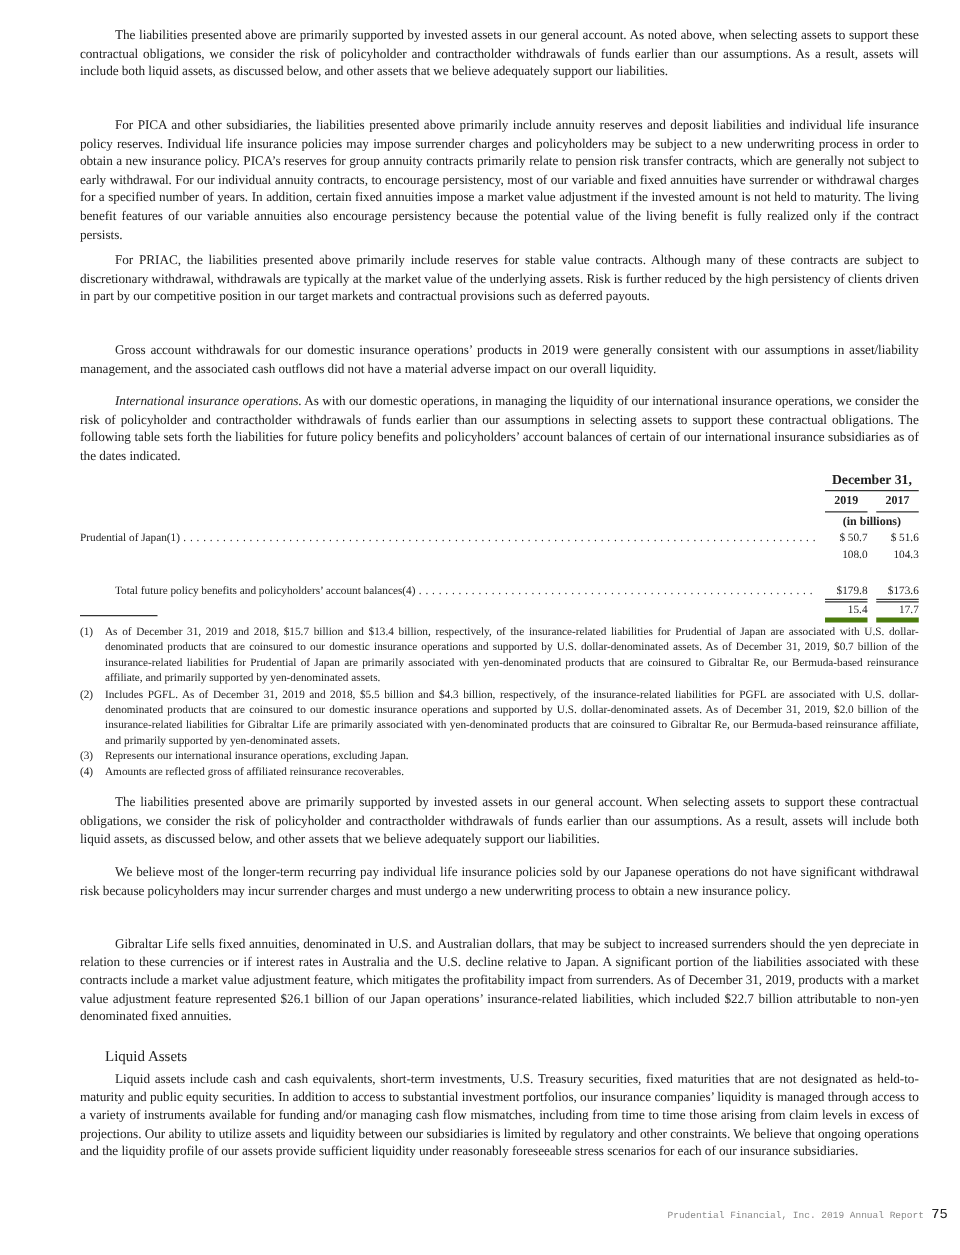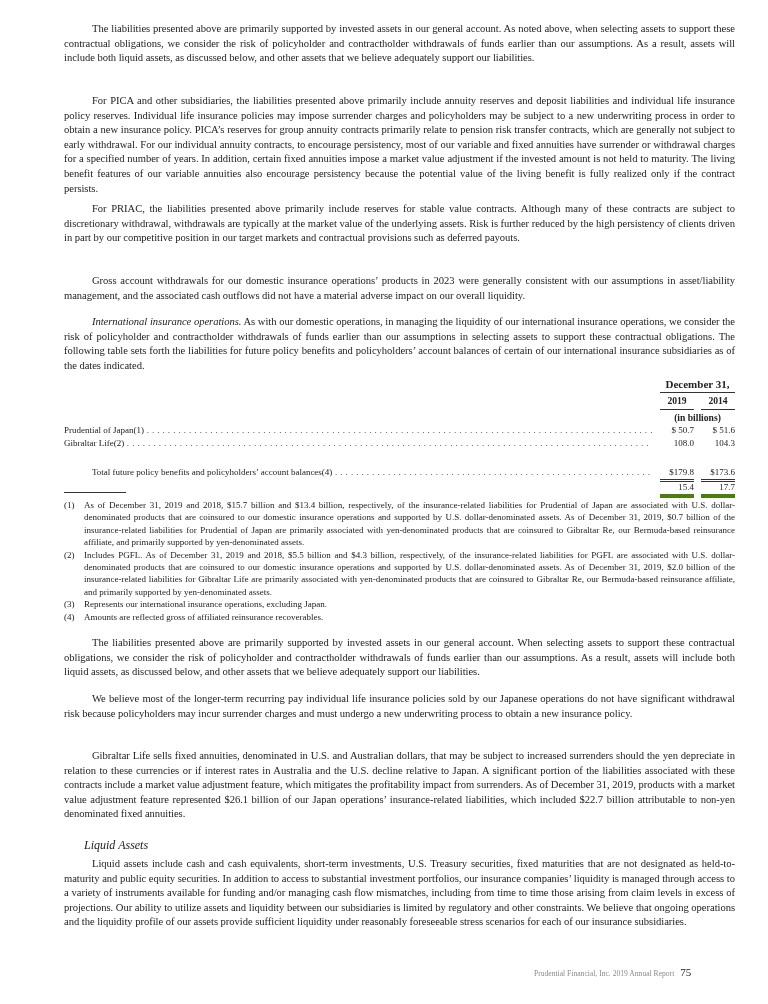--- a/index.html
+++ b/index.html
@@ -31,53 +31,52 @@
   .row .v2 { left: 637px; }
   .row.indent .lbl { padding-left: 28px; width: 560px; }
   .ul { border-bottom: 4px solid #4d7c0f; margin-top: 32px; }
   .dbl { border-bottom: 3px double #333; }
 
   .fn-rule { position: absolute; left: 0; top: 492px; width: 62px; border-top: 1px solid #333; }
   .footnotes { position: absolute; left: 0; top: 499px; width: 671px; font-size: 9px; line-height: 12.4px; }
   .fn { position: relative; padding-left: 20px; text-align: justify; }
   .fn .num { position: absolute; left: 0; top: 0; }
 
-  .section-title { font-style: italic; font-size: 12px; padding-left: 20px; }
+  .section-title { font-size: 12px; padding-left: 20px; }
 
-  .footer { position: absolute; left: 534px; top: 966px; font-family: Liberation Serif, serif; color: #8a8a8a; font-size: 7.6px; white-space: nowrap; }
+  .footer { position: absolute; left: 534px; top: 966px; font-family: Liberation Mono, monospace; color: #8a8a8a; font-size: 7.6px; white-space: nowrap; }
   .footer .pg { color: #222; font-size: 11px; margin-left: 6px; }
 </style>
 </head>
 <body>
 
 <div class="page">
 
   <p class="para abs" style="top:22px">The liabilities presented above are primarily supported by invested assets in our general account. As noted above, when selecting assets to support these contractual obligations, we consider the risk of policyholder and contractholder withdrawals of funds earlier than our assumptions. As a result, assets will include both liquid assets, as discussed below, and other assets that we believe adequately support our liabilities.</p>
 
   <p class="para abs" style="top:94px">For PICA and other subsidiaries, the liabilities presented above primarily include annuity reserves and deposit liabilities and individual life insurance policy reserves. Individual life insurance policies may impose surrender charges and policyholders may be subject to a new underwriting process in order to obtain a new insurance policy. PICA’s reserves for group annuity contracts primarily relate to pension risk transfer contracts, which are generally not subject to early withdrawal. For our individual annuity contracts, to encourage persistency, most of our variable and fixed annuities have surrender or withdrawal charges for a specified number of years. In addition, certain fixed annuities impose a market value adjustment if the invested amount is not held to maturity. The living benefit features of our variable annuities also encourage persistency because the potential value of the living benefit is fully realized only if the contract persists.</p>
 
   <p class="para abs" style="top:202px">For PRIAC, the liabilities presented above primarily include reserves for stable value contracts. Although many of these contracts are subject to discretionary withdrawal, withdrawals are typically at the market value of the underlying assets. Risk is further reduced by the high persistency of clients driven in part by our competitive position in our target markets and contractual provisions such as deferred payouts.</p>
 
-  <p class="para abs" style="top:274px">Gross account withdrawals for our domestic insurance operations’ products in 2023 were generally consistent with our assumptions in asset/liability management, and the associated cash outflows did not have a material adverse impact on our overall liquidity.</p>
+  <p class="para abs" style="top:274px">Gross account withdrawals for our domestic insurance operations’ products in 2019 were generally consistent with our assumptions in asset/liability management, and the associated cash outflows did not have a material adverse impact on our overall liquidity.</p>
 
   <p class="para abs" style="top:315px"><span class="it">International insurance operations.</span><span> As with our domestic operations, in managing the liquidity of our international insurance operations, we consider the risk of policyholder and contractholder withdrawals of funds earlier than our assumptions in selecting assets to support these contractual obligations. The following table sets forth the liabilities for future policy benefits and policyholders’ account balances of certain of our international insurance subsidiaries as of the dates indicated.</span></p>
 
   <div class="tbl">
     <div class="hdr-dec">December 31,</div>
     <div class="hdr-yr hdr-y1">2019</div>
-    <div class="hdr-yr hdr-y2">2014</div>
+    <div class="hdr-yr hdr-y2">2017</div>
     <div class="hdr-unit">(in billions)</div>
 
     <div class="row" style="top:46px">
       <span class="lbl">Prudential of Japan(1)</span>
       <span class="v v1">$  50.7</span>
       <span class="v v2">$  51.6</span>
     </div>
     <div class="row" style="top:58.5px">
-      <span class="lbl">Gibraltar Life(2)</span>
       <span class="v v1">108.0</span>
       <span class="v v2">104.3</span>
     </div>
     <div class="row" style="top:71px">
       <span class="v v1 ul">15.4</span>
       <span class="v v2 ul">17.7</span>
     </div>
     <div class="row indent" style="top:88px">
       <span class="lbl">Total future policy benefits and policyholders’ account balances(4)</span>
       <span class="v v1 dbl">$179.8</span>

